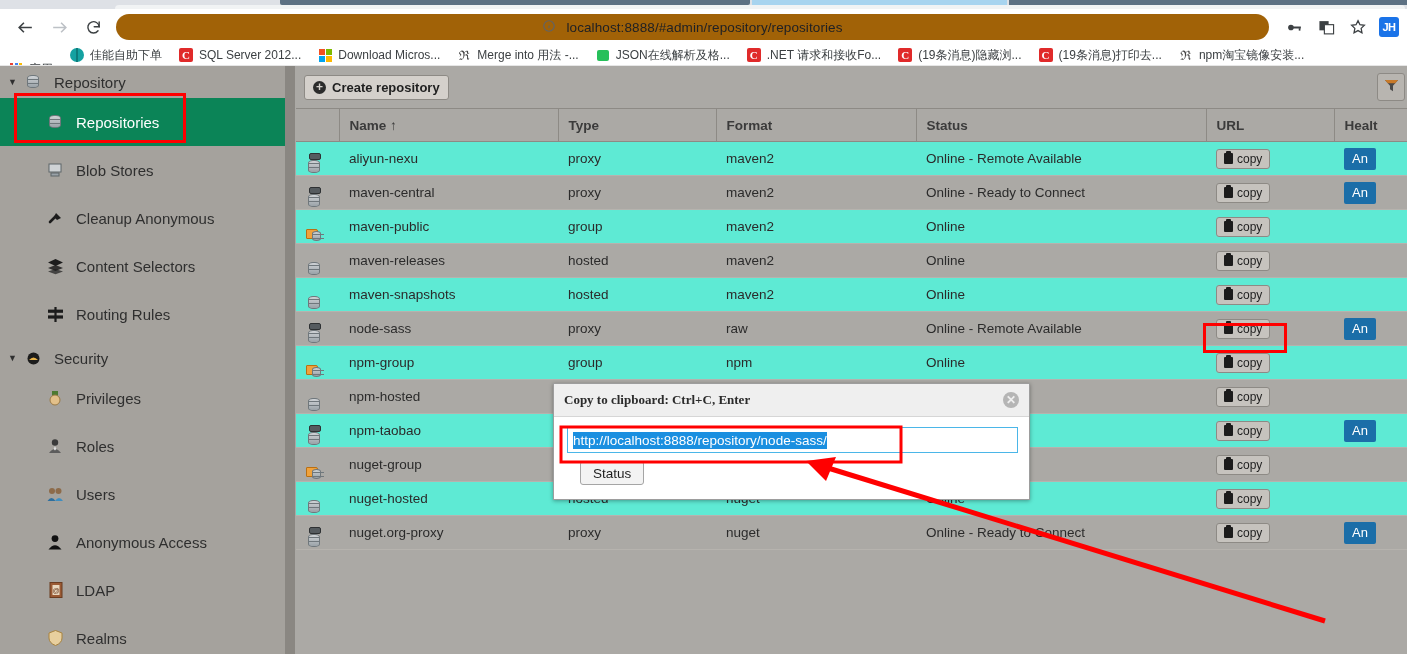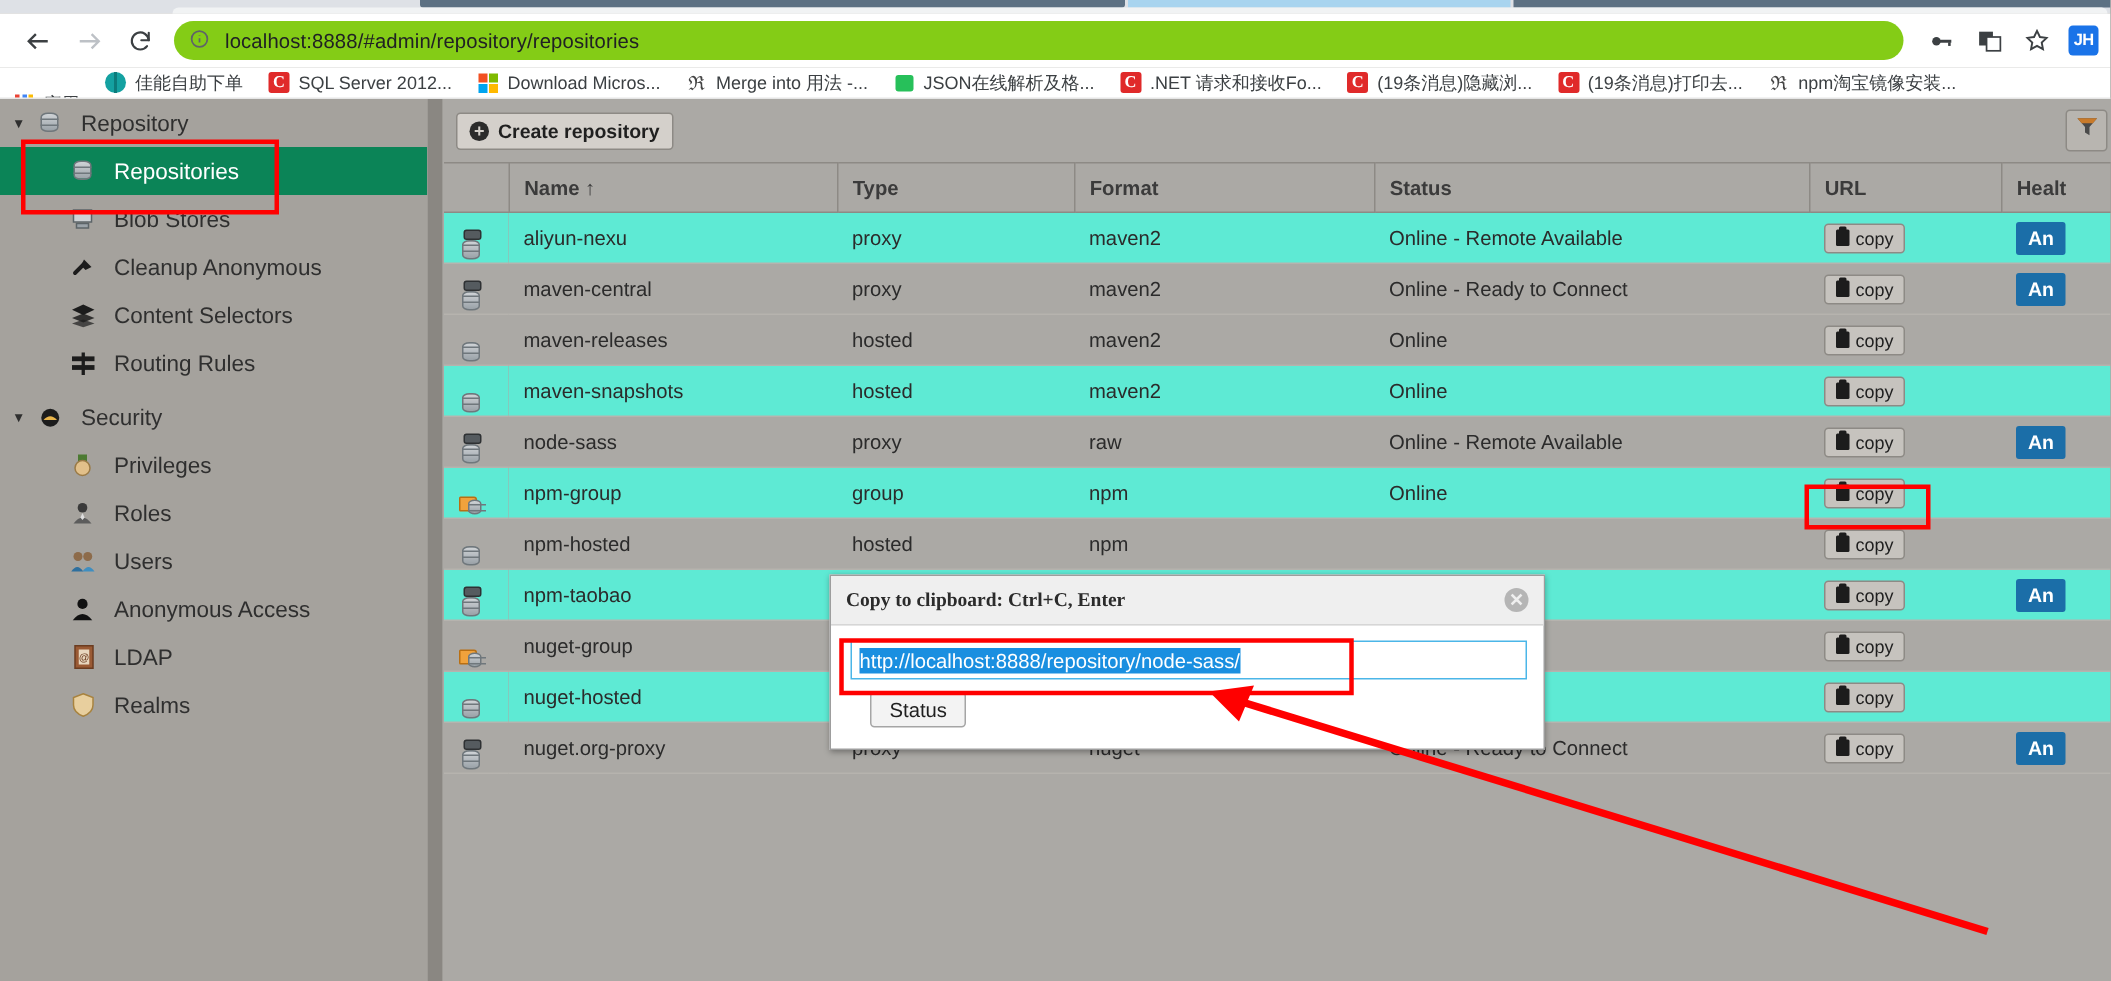--- a/index.html
+++ b/index.html
@@ -30,23 +30,24 @@
   .navbtn {
     width:34px; height:34px; display:flex; align-items:center; justify-content:center;
     color:#5f6368; flex:none;
   }
   .navbtn.back { margin-left:8px; color:#3c4043; }
   .navbtn.fwd { color:#bdc1c6; }
   .navbtn svg { display:block; }
 
   .omnibox {
     flex:1; height:26px; margin:0 10px 0 6px;
-    background:#84cc16; border-radius:13px;
+    background:#a16207; border-radius:13px;
     display:flex; align-items:center; padding:0 10px;
     min-width:0;
+    justify-content:center;
   }
   .omnibox .infoicon { flex:none; width:16px; height:16px; margin-right:8px; color:#5f6368;}
   .omnibox .url {
     font-size:13.5px; color:#202124; white-space:nowrap; overflow:hidden;
     letter-spacing:.1px;
   }
   .tb-icons { display:flex; align-items:center; flex:none; padding-right:8px; gap:2px;}
   .tb-icons .ic { width:30px; height:30px; display:flex; align-items:center; justify-content:center; color:#5f6368;}
   .avatar {
     width:20px; height:20px; background:#1a73e8; color:#fff; border-radius:3px;
@@ -90,21 +91,21 @@
   }
   .sb-scroll { position:absolute; left:285px; top:0; width:10px; height:588px; background:#bcb9b4; }
   .sb-thumb { position:absolute; left:0; top:0; width:10px; height:588px; background:#8a8782; }
 
   .sb-group {
     height:32px; display:flex; align-items:center; padding-left:8px;
     font-size:15px; color:#2f2f2f;
   }
   .caret { width:14px; flex:none; font-size:9px; color:#2f2f2f; }
   .sb-item {
-    height:32px; display:flex; align-items:center; padding-left:44px;
+    height:48px; display:flex; align-items:center; padding-left:44px;
     font-size:15px; color:#2f2f2f; position:relative;
   }
   .sb-item.active { background:#0b8457; color:#fff; }
   .sb-ico { width:22px; flex:none; margin-right:10px; display:flex; align-items:center; justify-content:center; }
   .sb-label { white-space:nowrap; }
 
   .hl-box { position:absolute; border:3px solid #ff0000; pointer-events:none; }
 
   
   .dbico { position:relative; width:16px; height:16px; }
@@ -156,21 +157,21 @@
     display:inline-flex; align-items:center; gap:4px;
     height:20px; padding:0 7px; background:#c6c3be;
     border:1px solid #8d8a85; border-radius:3px;
     font-size:12px; color:#1f1f1f;
   }
   .clip { width:9px; height:11px; background:#1c1c1c; border-radius:1px; position:relative; flex:none;}
   .clip::before { content:""; position:absolute; left:2px; top:-2px; width:5px; height:3px; background:#1c1c1c; border-radius:1px;}
   .healthbtn {
     display:inline-flex; align-items:center; height:22px; padding:0 8px;
     background:#1b6ea8; color:#fff; border-radius:2px;
-    font-size:13px; font-weight:bold;
+    font-size:13px; font-weight:normal;
   }
 
   
   .modal {
     position:absolute; left:553px; top:383px; width:477px; height:117px;
     background:#ffffff; border:1px solid #9d9d9d;
     box-shadow:0 1px 4px rgba(0,0,0,.35);
   }
   .modal-head {
     height:33px; background:#efefef; border-bottom:1px solid #d6d6d6;
@@ -523,20 +524,32 @@
             <td>maven-central</td>
             <td>proxy</td>
             <td>maven2</td>
             <td>Online - Ready to Connect</td>
             <td><span class="copybtn">
                 <span class="clip"></span>
                 <span>copy</span>
               </span></td>
             <td><span class="healthbtn">An</span></td>
           </tr>
+          <tr class="alt">
+            <td class="c0"><span><span class="dbico grp"><span class="fld"></span><span class="cyl"></span></span></span></td>
+            <td>maven-public</td>
+            <td>group</td>
+            <td>maven2</td>
+            <td>Online</td>
+            <td><span class="copybtn">
+                <span class="clip"></span>
+                <span>copy</span>
+              </span></td>
+            <td></td>
+          </tr>
           <tr class="norm">
             <td class="c0"><span><span class="dbico"><span class="cyl"></span></span></span></td>
             <td>maven-releases</td>
             <td>hosted</td>
             <td>maven2</td>
             <td>Online</td>
             <td><span class="copybtn">
                 <span class="clip"></span>
                 <span>copy</span>
               </span></td>

